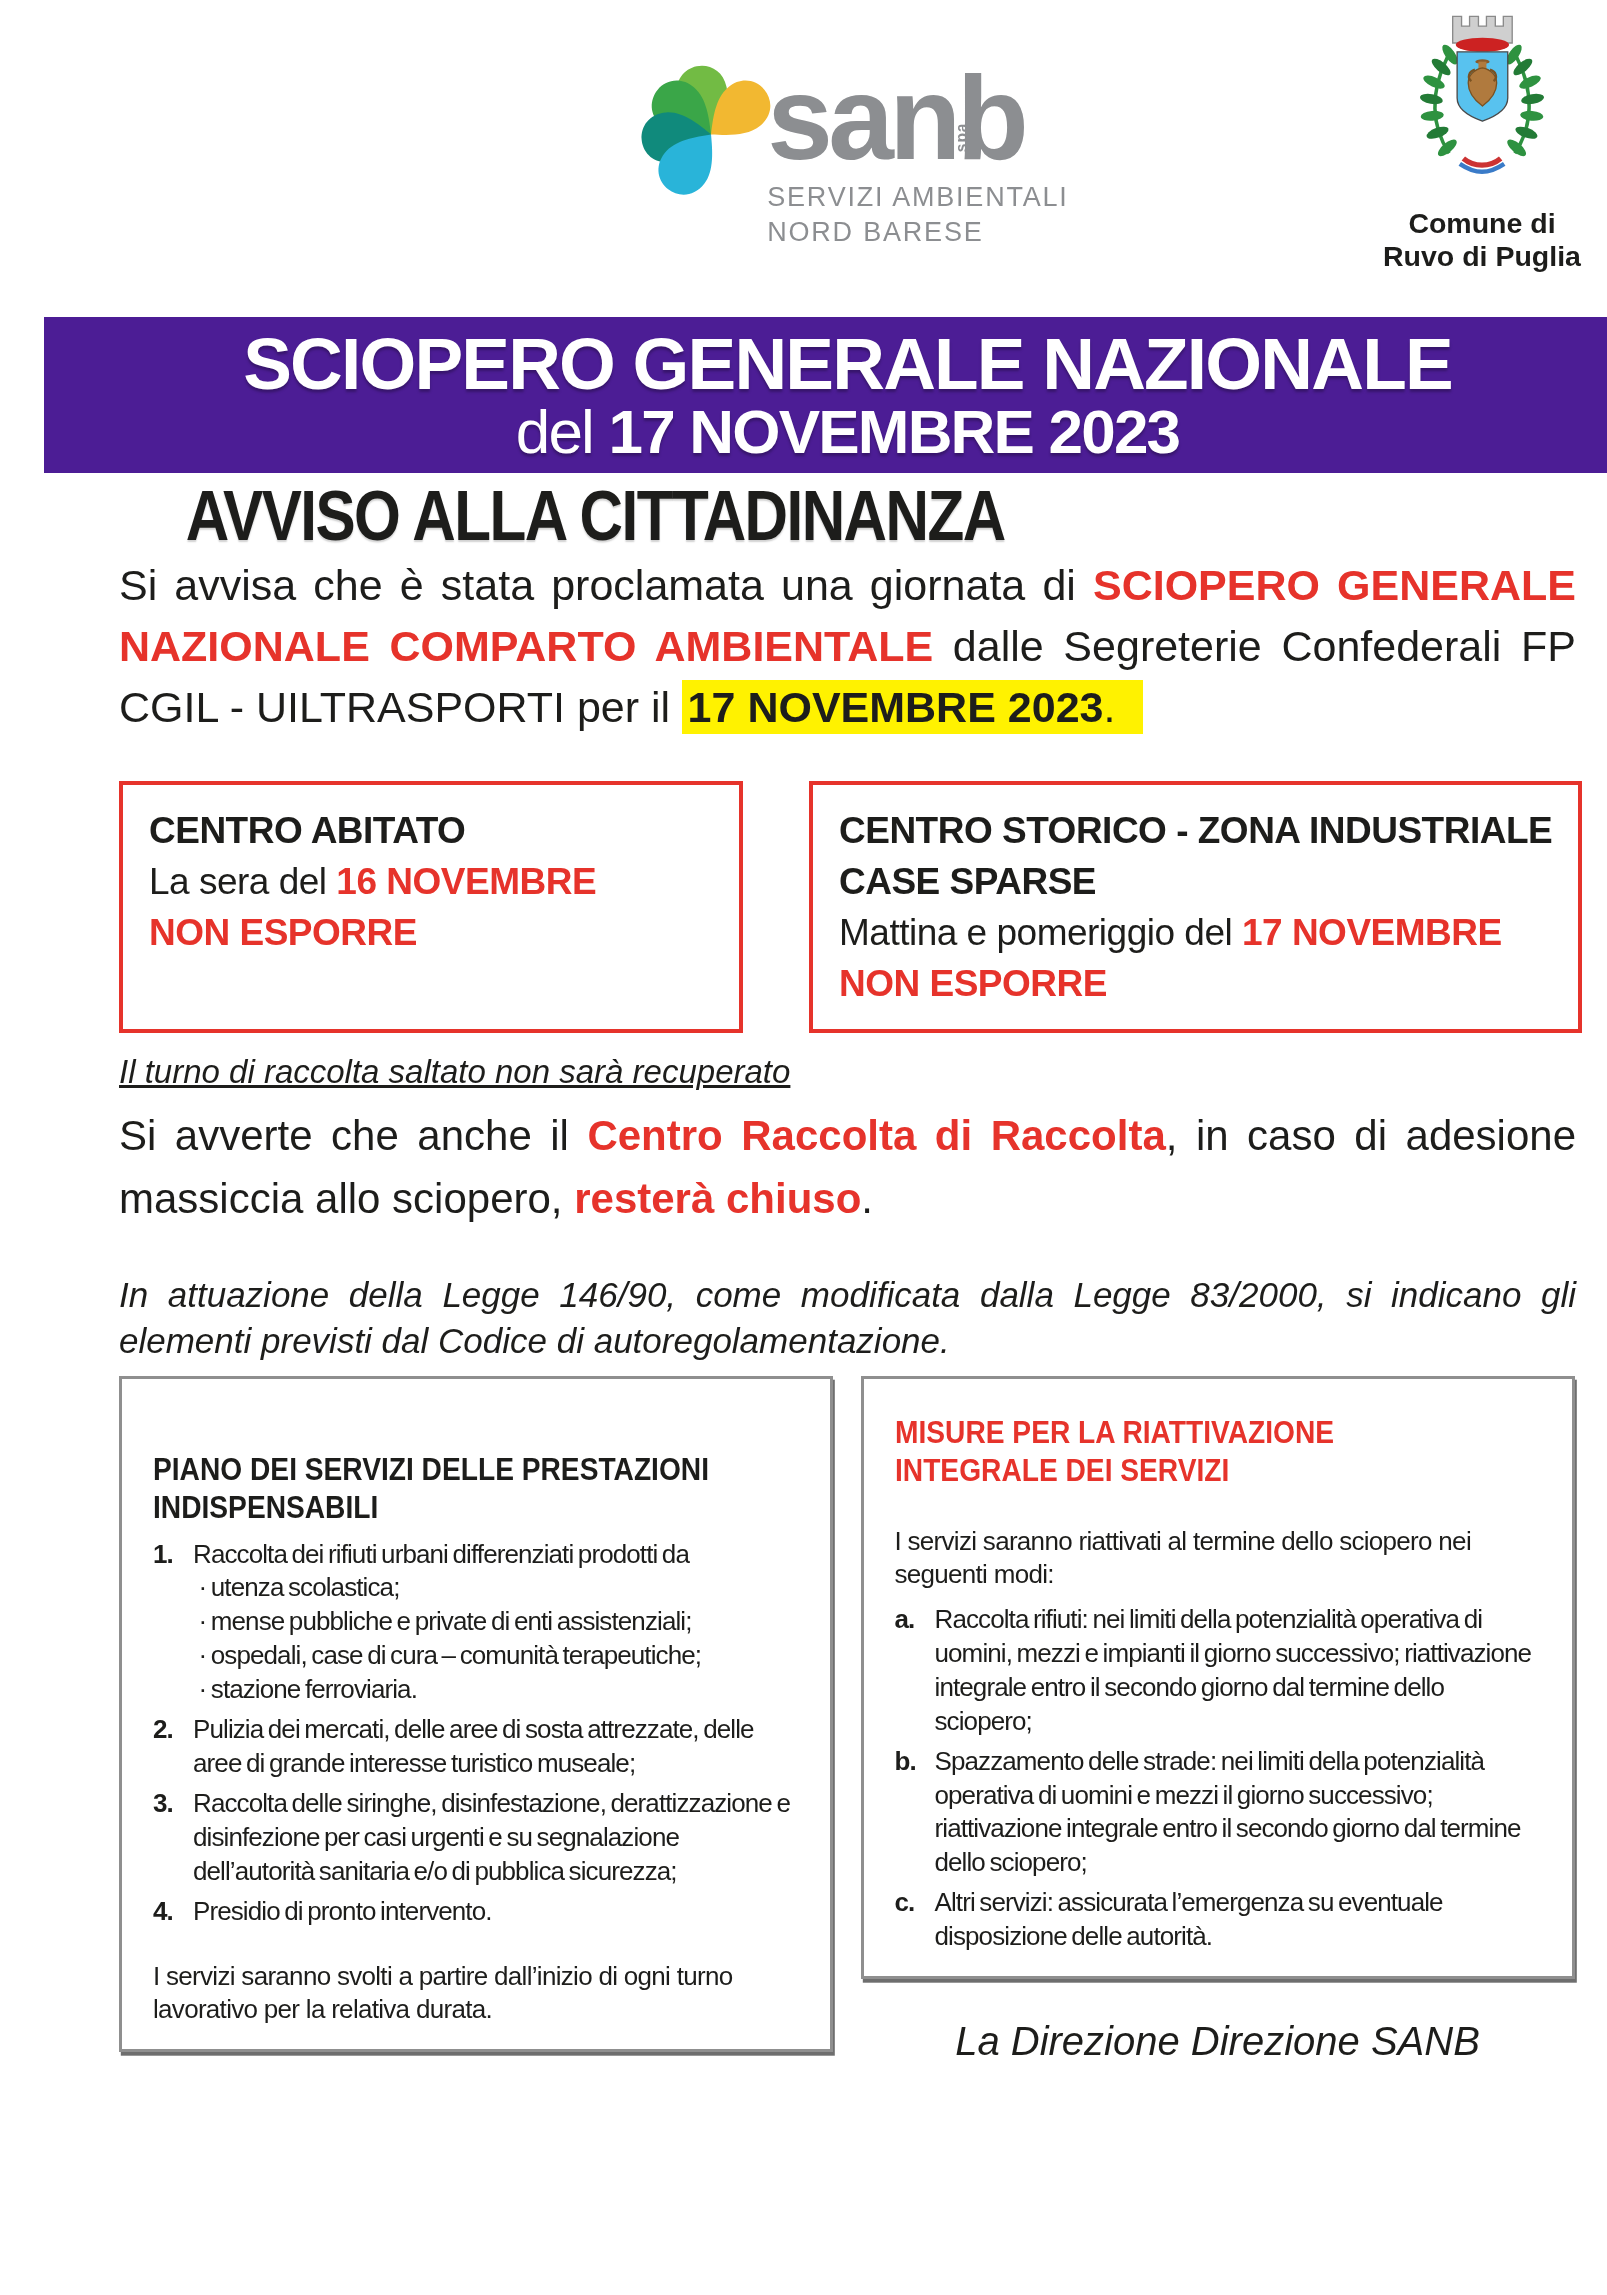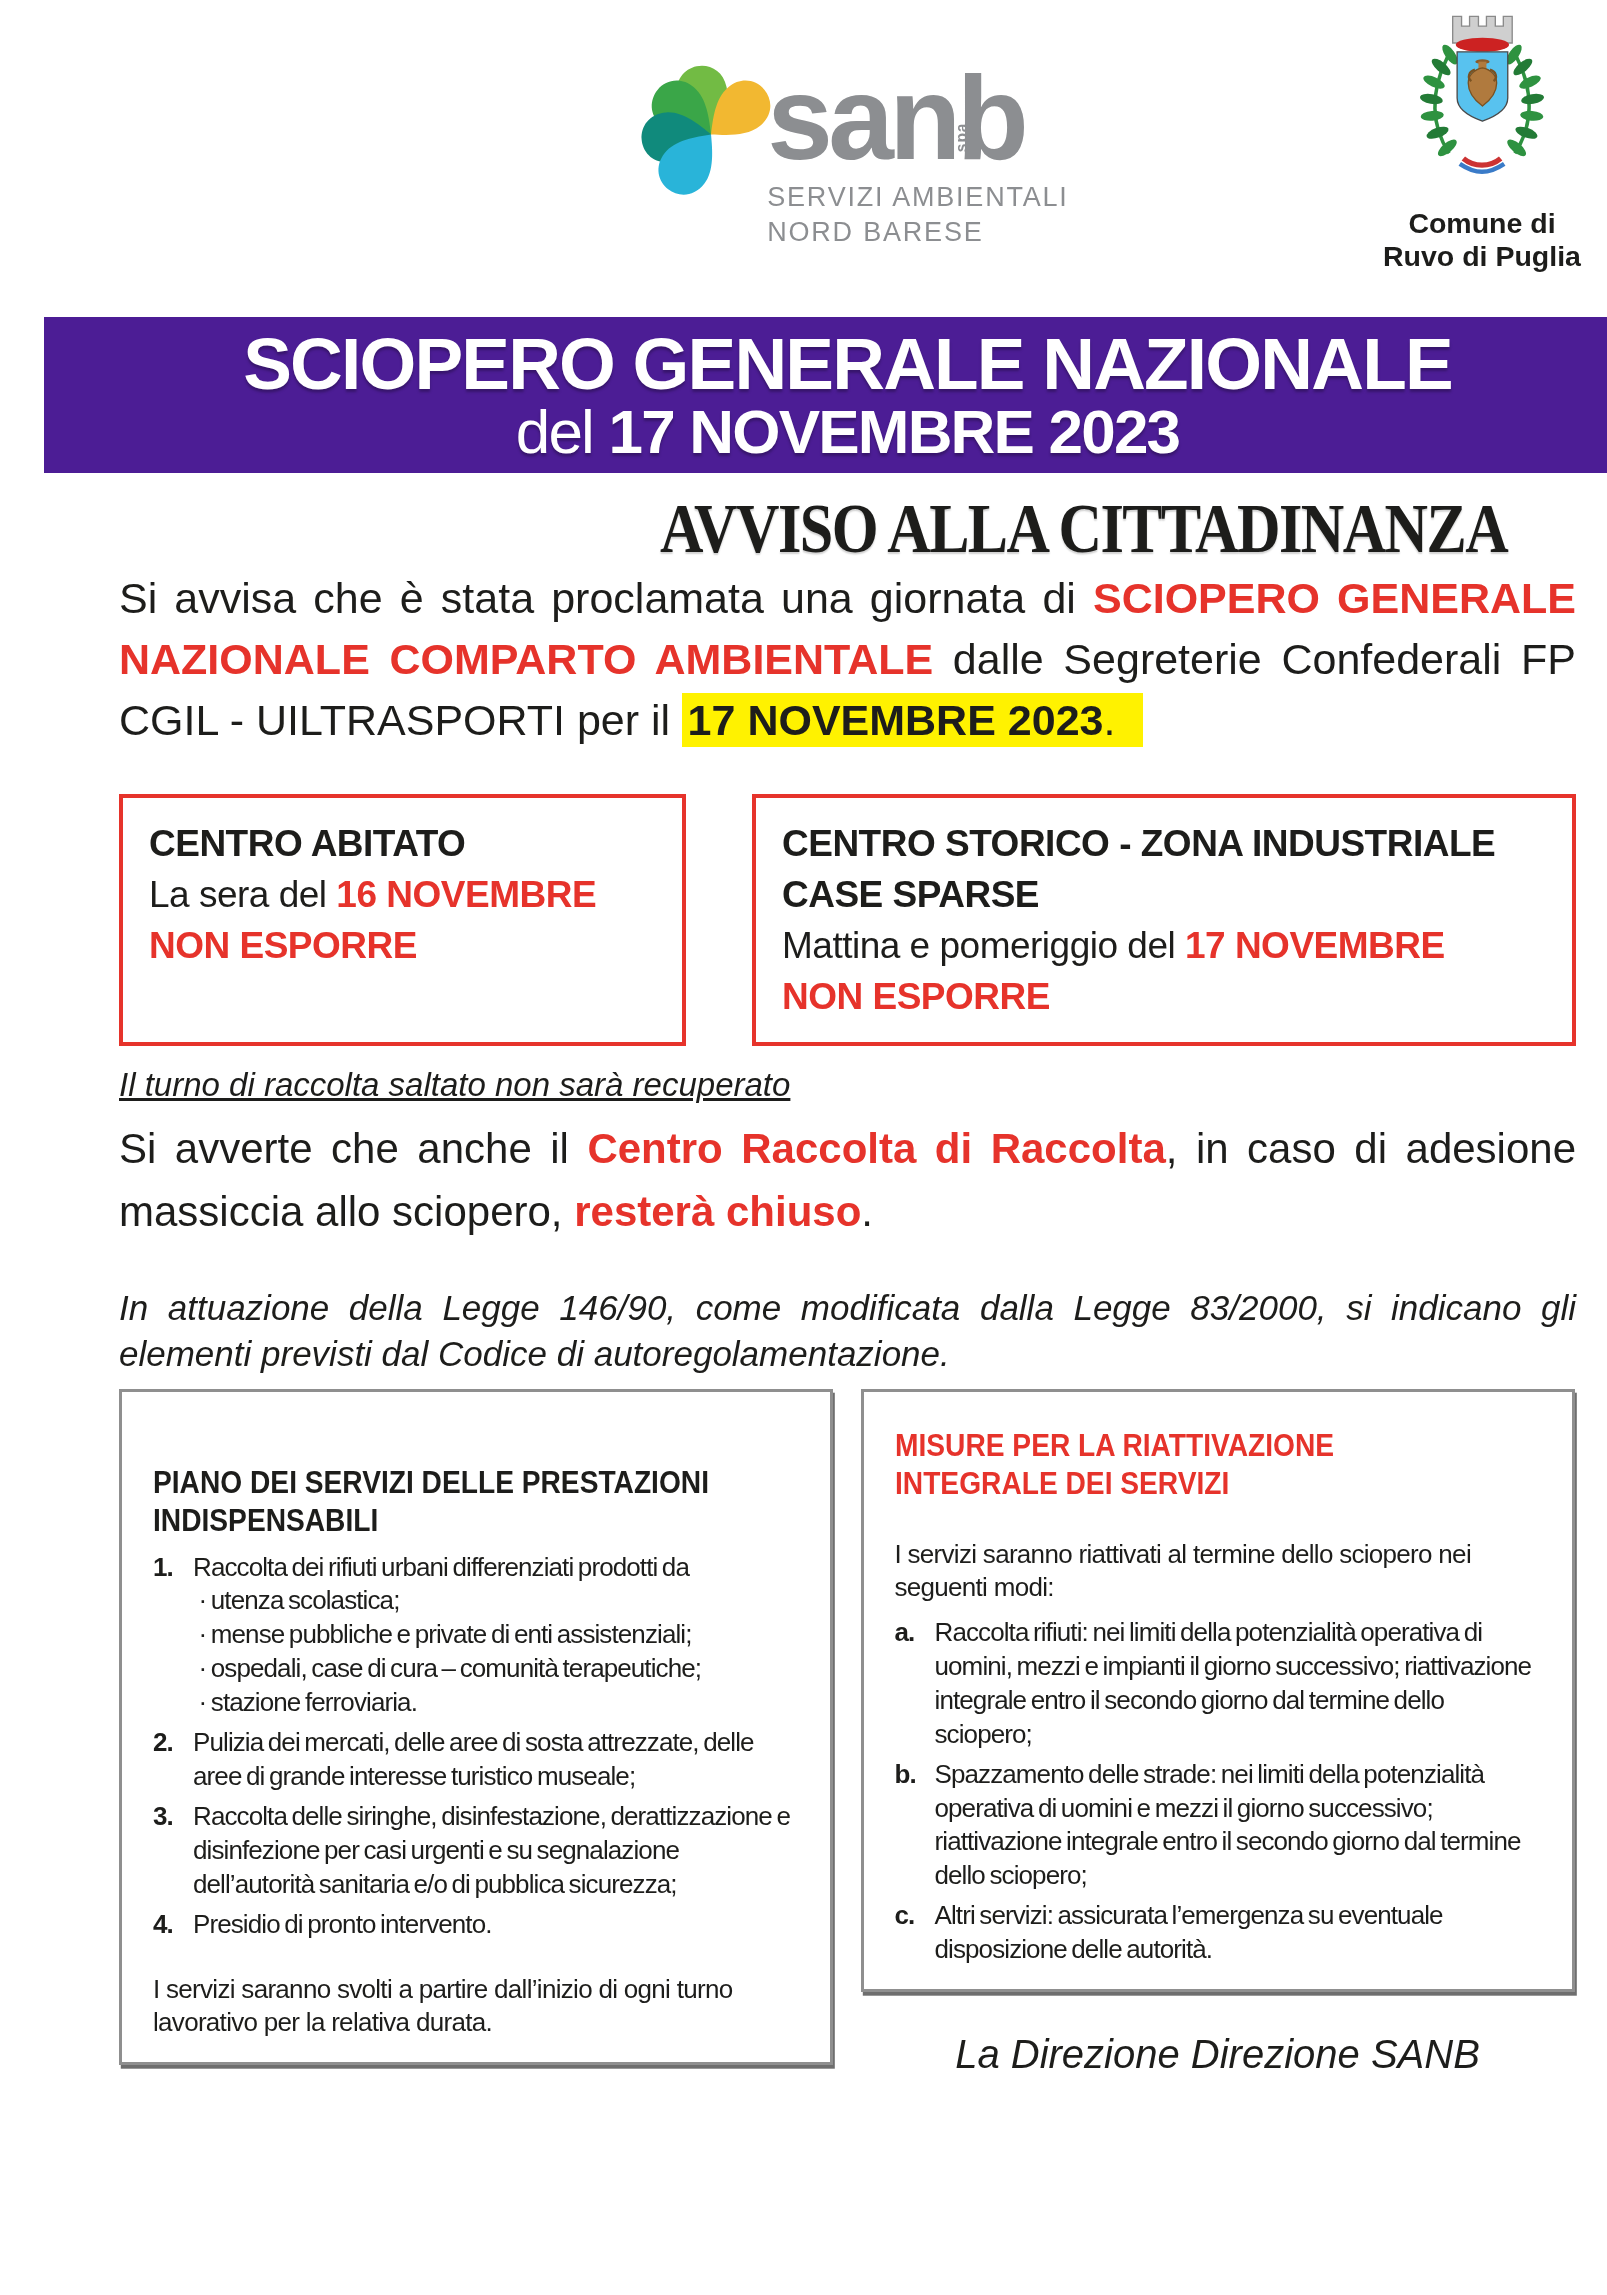--- a/index.html
+++ b/index.html
@@ -19,35 +19,35 @@
   .crest-caption{font-size:28.5px;font-weight:bold;line-height:1.15;color:#1d1d1b;margin-top:1.8px;}
   
   .banner{height:156px;background:#4c1d95;color:#fff;text-align:center;
           display:flex;flex-direction:column;justify-content:center;
           text-shadow:0 2.8px 2.8px rgba(0,0,0,.28);}
   .banner-l1{font-size:73px;font-weight:bold;letter-spacing:-1.8px;line-height:1.02;}
   .banner-l2{font-size:62px;font-weight:bold;letter-spacing:-1.8px;line-height:1.0;}
   .banner-l2 .light{font-weight:400;}
   
   .content{margin:0 75px;}
-  .avviso{text-align:right;margin-top:16px;height:77px;font-family:Liberation Serif, serif;}
+  .avviso{text-align:left;margin-top:3px;height:77px;}
   .avviso span{display:inline-block;font-size:70px;font-weight:bold;letter-spacing:-1.8px;
                transform:scaleX(.86);white-space:nowrap;text-shadow:0 1.8px 1.8px rgba(0,0,0,.18);}
   .para{text-align:justify;hyphens:none;}
   .p1{font-size:43px;line-height:1.42;margin-top:1.8px;}
   .p2{font-size:39px;line-height:1.45;letter-spacing:-0.5px;margin-top:9.2px;}
   .p3{font-size:42px;line-height:1.5;margin-top:13px;}
   .red{color:#e6332b;}
   b,.bold{font-weight:bold;}
   .hl{background:#fff200;padding:2.8px 27.5px 2.8px 5.5px;}
   
   .zones{display:flex;gap:66px;margin-top:20px;align-items:stretch;}
   .zone{border:4.6px solid #e6332b;padding:20px 26px;box-sizing:border-box;
         font-size:37px;line-height:1.38;letter-spacing:-0.5px;}
-  .zone-left{width:567px;flex:none;}
+  .zone-left{width:624px;flex:none;}
   .zone-right{flex:1;}
   .zone .zt{font-weight:bold;white-space:nowrap;}
   .note1{font-style:italic;font-size:33px;margin-top:20px;text-decoration:underline;}
   .note2{font-style:italic;font-size:35px;line-height:1.3;margin-top:9.2px;text-align:justify;}
   
   .panels{display:flex;gap:27.5px;margin-top:13px;align-items:flex-start;}
   .panel{border:3.7px solid #8f8f8f;box-shadow:1.8px 3.7px 0 #6e6e6e;box-sizing:border-box;
          padding:35px 31px 22px;background:#fff;}
   .panel-left{width:714px;flex:none;}
   .rightcol{width:714px;flex:none;}

